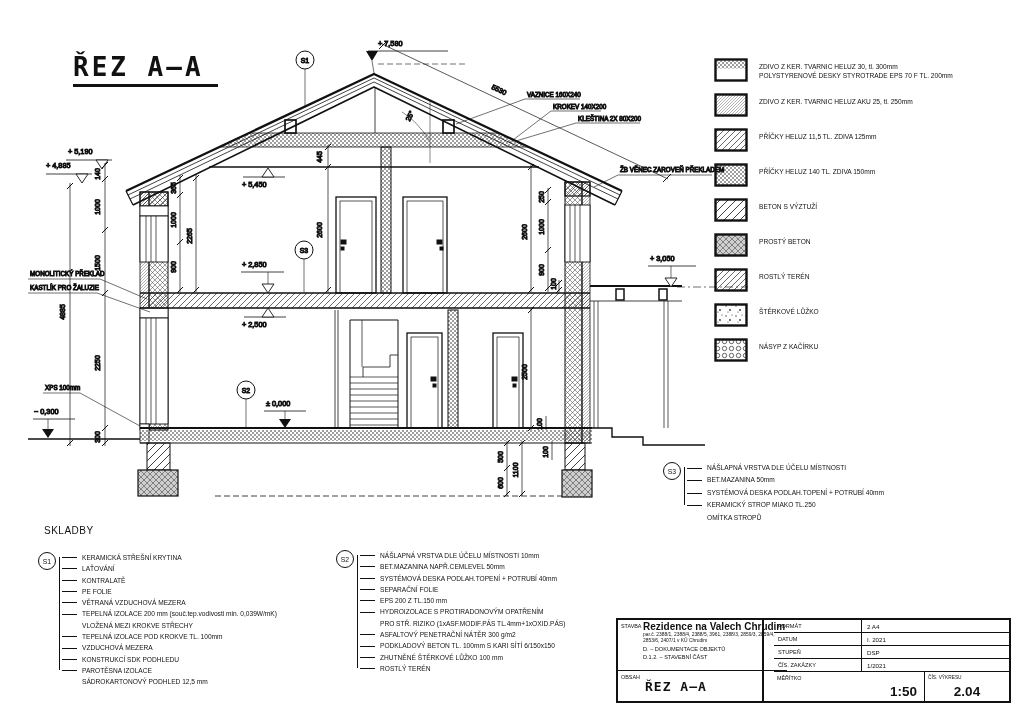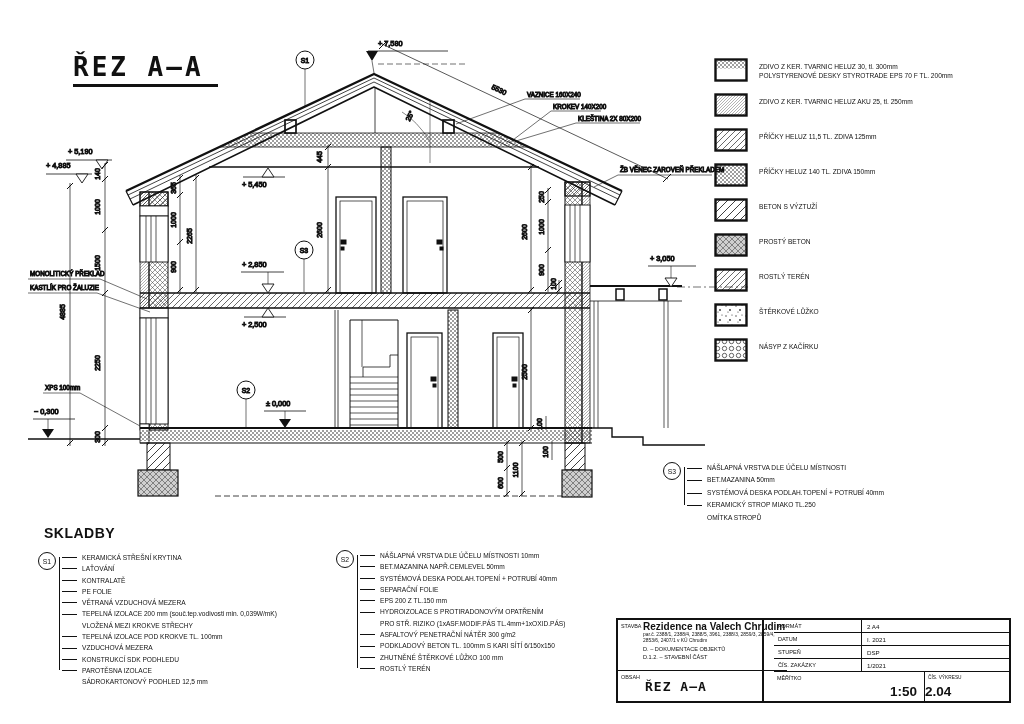--- a/index.html
+++ b/index.html
@@ -18,41 +18,41 @@
   
   .noteblock{position:absolute;display:flex;align-items:flex-start;}
   .nb-circle{width:16px;height:16px;border:1.2px solid #111;border-radius:50%;font-size:6.8px;
              display:flex;align-items:center;justify-content:center;flex:none;margin-right:3px;background:#fff;}
   .nb-list{list-style:none;margin:0;padding:0 0 0 3px;position:relative;}
   .nb-list::before{content:"";position:absolute;left:0;top:5px;height:var(--rail);border-left:1.2px solid #111;}
   .nb-list li{font-size:6.6px;line-height:11.3px;white-space:nowrap;display:flex;align-items:center;}
   .nb-list li::before{content:"";width:15px;border-top:1.2px solid #111;margin-right:5px;flex:none;}
   .nb-list li.cont::before{border-top:1.2px solid transparent;}
   .s3list li{line-height:12.4px;}
-  .skladby-head{position:absolute;left:44px;top:525px;font-size:14px;font-weight:bold;letter-spacing:.5px;}
+  .skladby-head{position:absolute;left:44px;top:525px;font-size:10px;font-weight:normal;letter-spacing:.5px;}
   
   .tblock{position:absolute;left:616px;top:618px;width:391px;height:81px;border:2.6px solid #111;
           display:grid;grid-template-columns:146px 1fr;background:#fff;gap:10px;}
   .tb-left{border-right:2.2px solid #111;display:grid;grid-template-rows:51px 1fr;}
   .tb-stavba{border-bottom:1px solid #111;position:relative;padding:2px 2px 0 25px;}
   .tb-lab{position:absolute;left:3px;top:3px;font-size:5.4px;}
   .tb-name{font-size:10px;font-weight:bold;white-space:nowrap;line-height:10px;}
   .tb-parcels{font-size:4.9px;line-height:5.6px;width:140px;}
   .tb-doc{font-size:5.6px;line-height:7.5px;margin-top:3px;}
   .tb-obsah{position:relative;padding:8px 0 0 27px;}
   .tb-obsah-val{font-size:13px;font-weight:bold;font-family:"DejaVu Sans Mono",monospace;letter-spacing:1px;}
   .tb-right{display:grid;grid-template-rows:13px 13px 13px 13px 1fr;}
   .tb-row{display:grid;grid-template-columns:88px 1fr;border-bottom:1px solid #111;}
   .tb-row .c1{border-right:1px solid #111;font-size:5.6px;padding:3px 0 0 4px;}
   .tb-row .c2{font-size:6.2px;padding:3px 0 0 5px;}
   .tb-row5{display:grid;grid-template-columns:1fr 84px;}
   .tb-mer{border-right:1px solid #111;position:relative;}
   .tb-mer .big{position:absolute;right:7px;bottom:2px;font-size:13.5px;font-weight:bold;}
   .tb-vyk{position:relative;}
-  .tb-vyk .big{position:absolute;left:0;right:0;bottom:2px;font-size:13.5px;font-weight:bold;}
+  .tb-vyk .big{position:absolute;left:0;right:0;bottom:2px;text-align:center;font-size:13.5px;font-weight:bold;}
   
   .dim{font-size:7px;fill:#111;font-family:"Liberation Sans",sans-serif;}
   .elev{font-size:7.3px;fill:#111;font-family:"Liberation Sans",sans-serif;}
   .ldr{font-size:6.3px;fill:#111;font-family:"Liberation Sans",sans-serif;}
   .scir{font-size:6.8px;fill:#111;font-family:"Liberation Sans",sans-serif;}
 </style>
 </head>
 <body>
 
 <div class="page">

